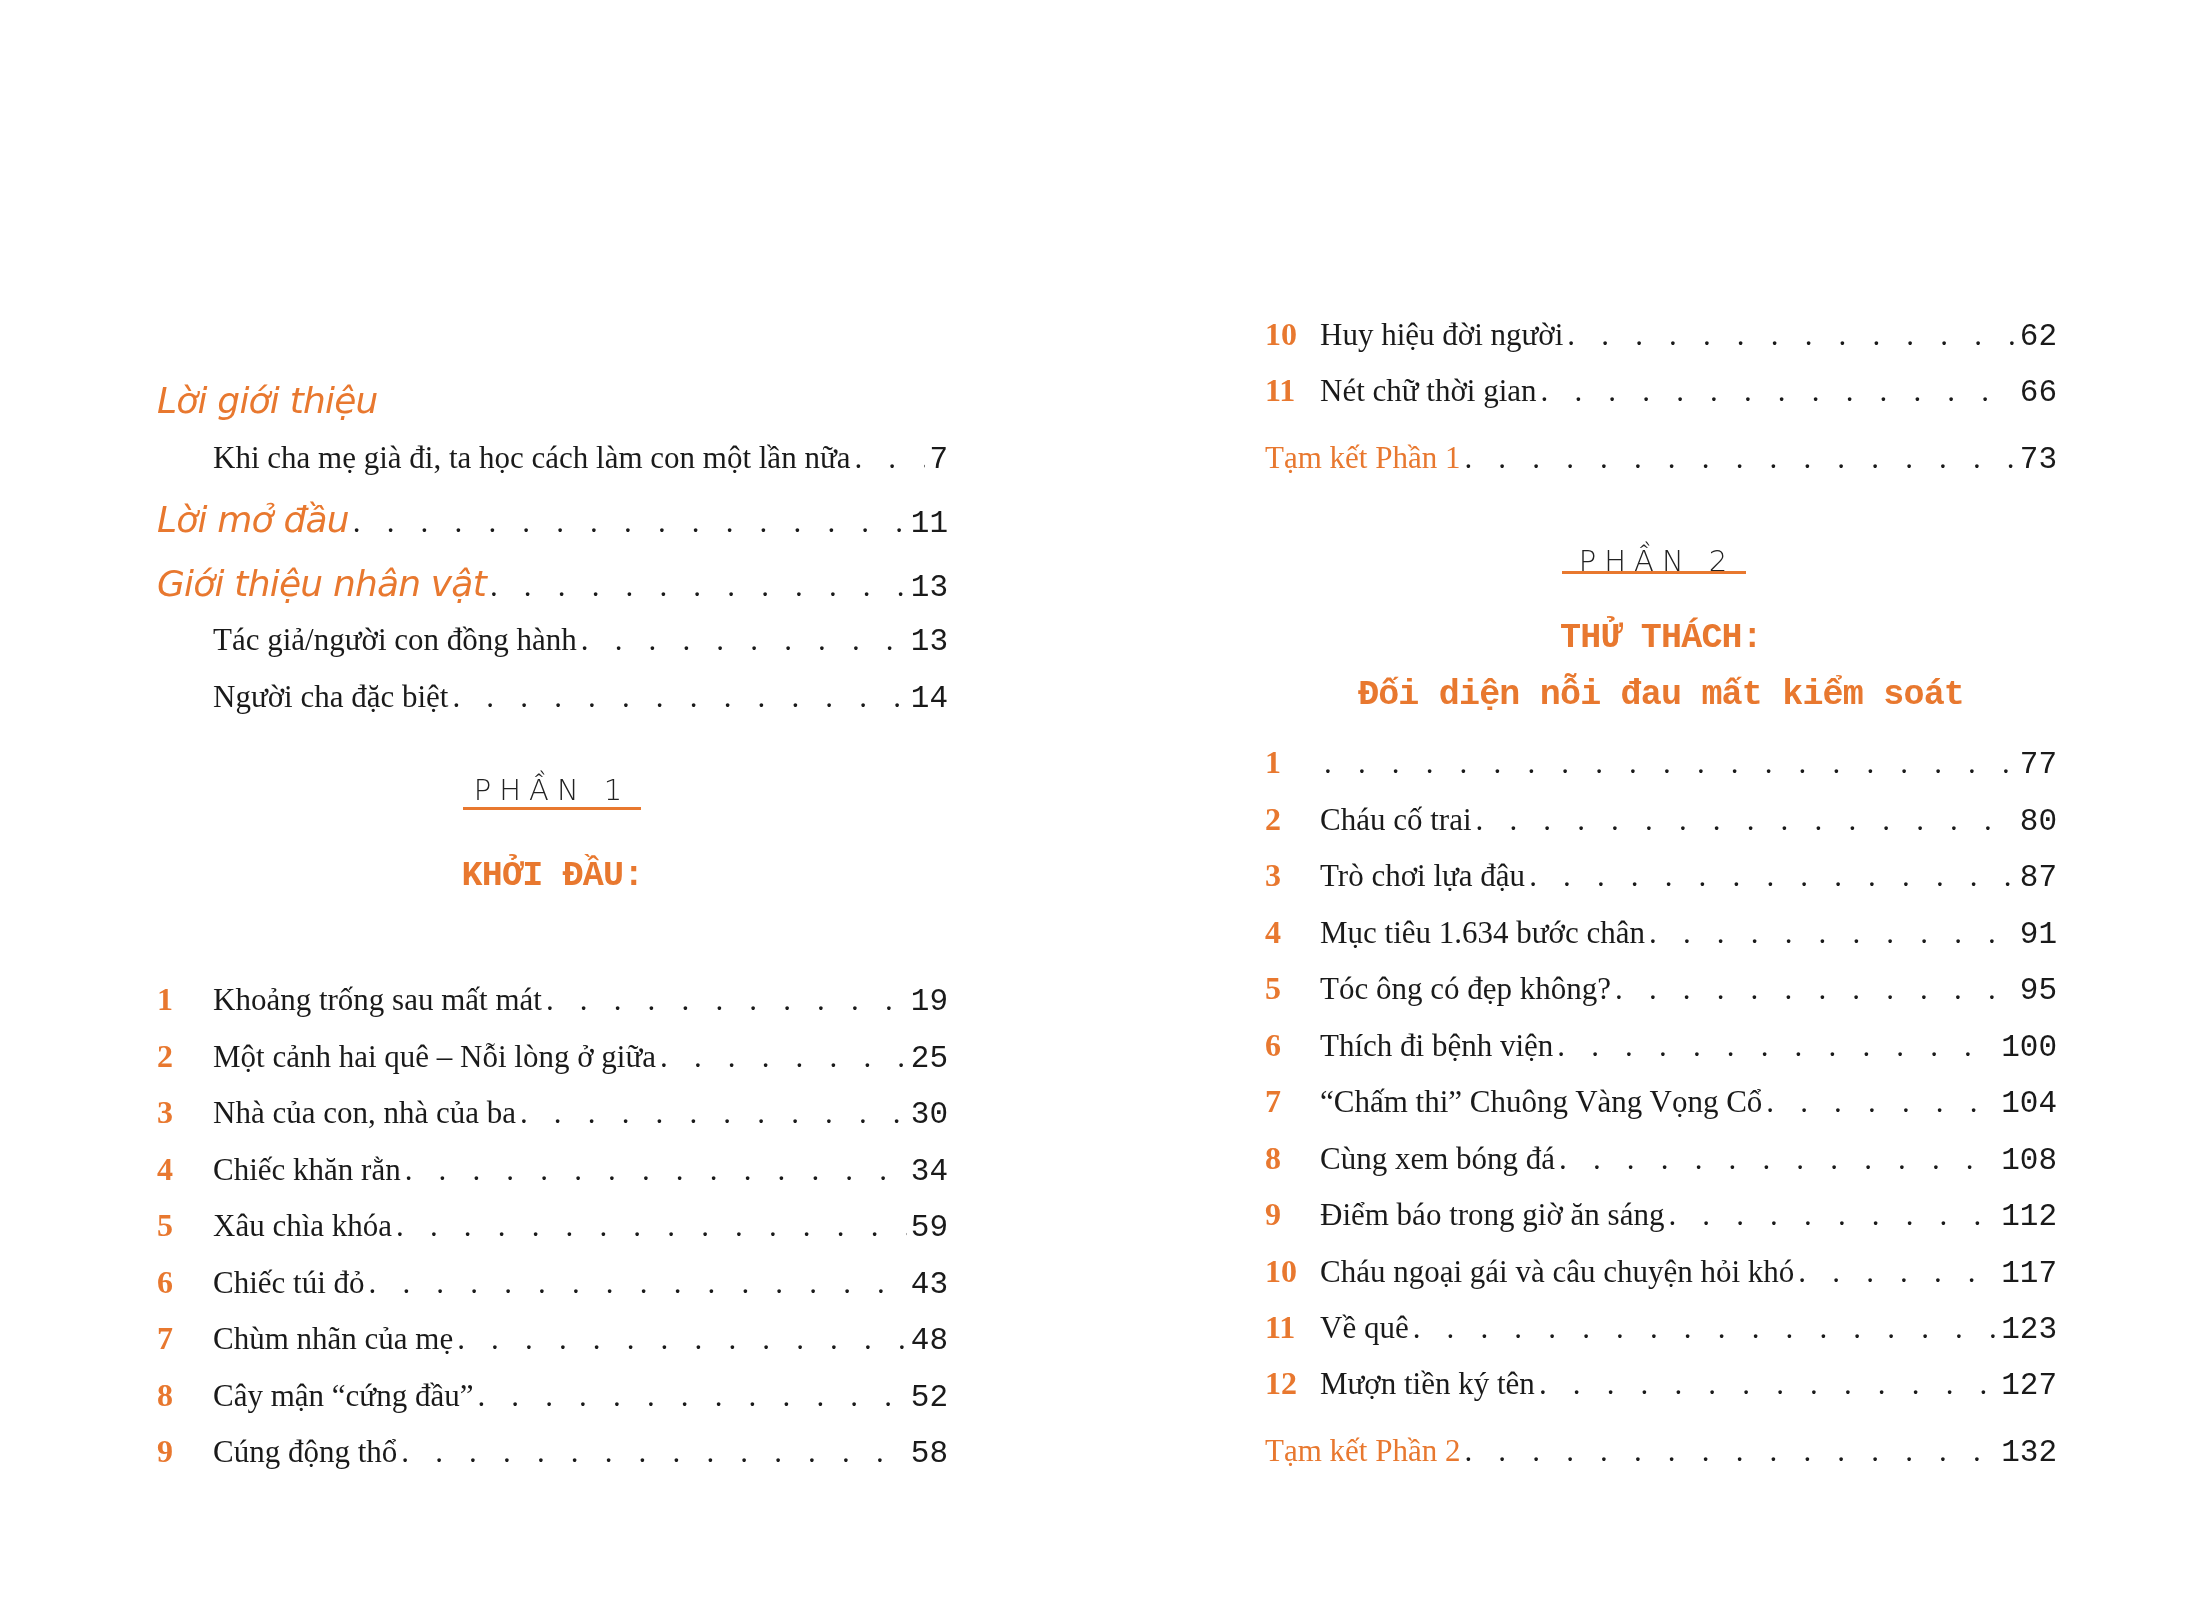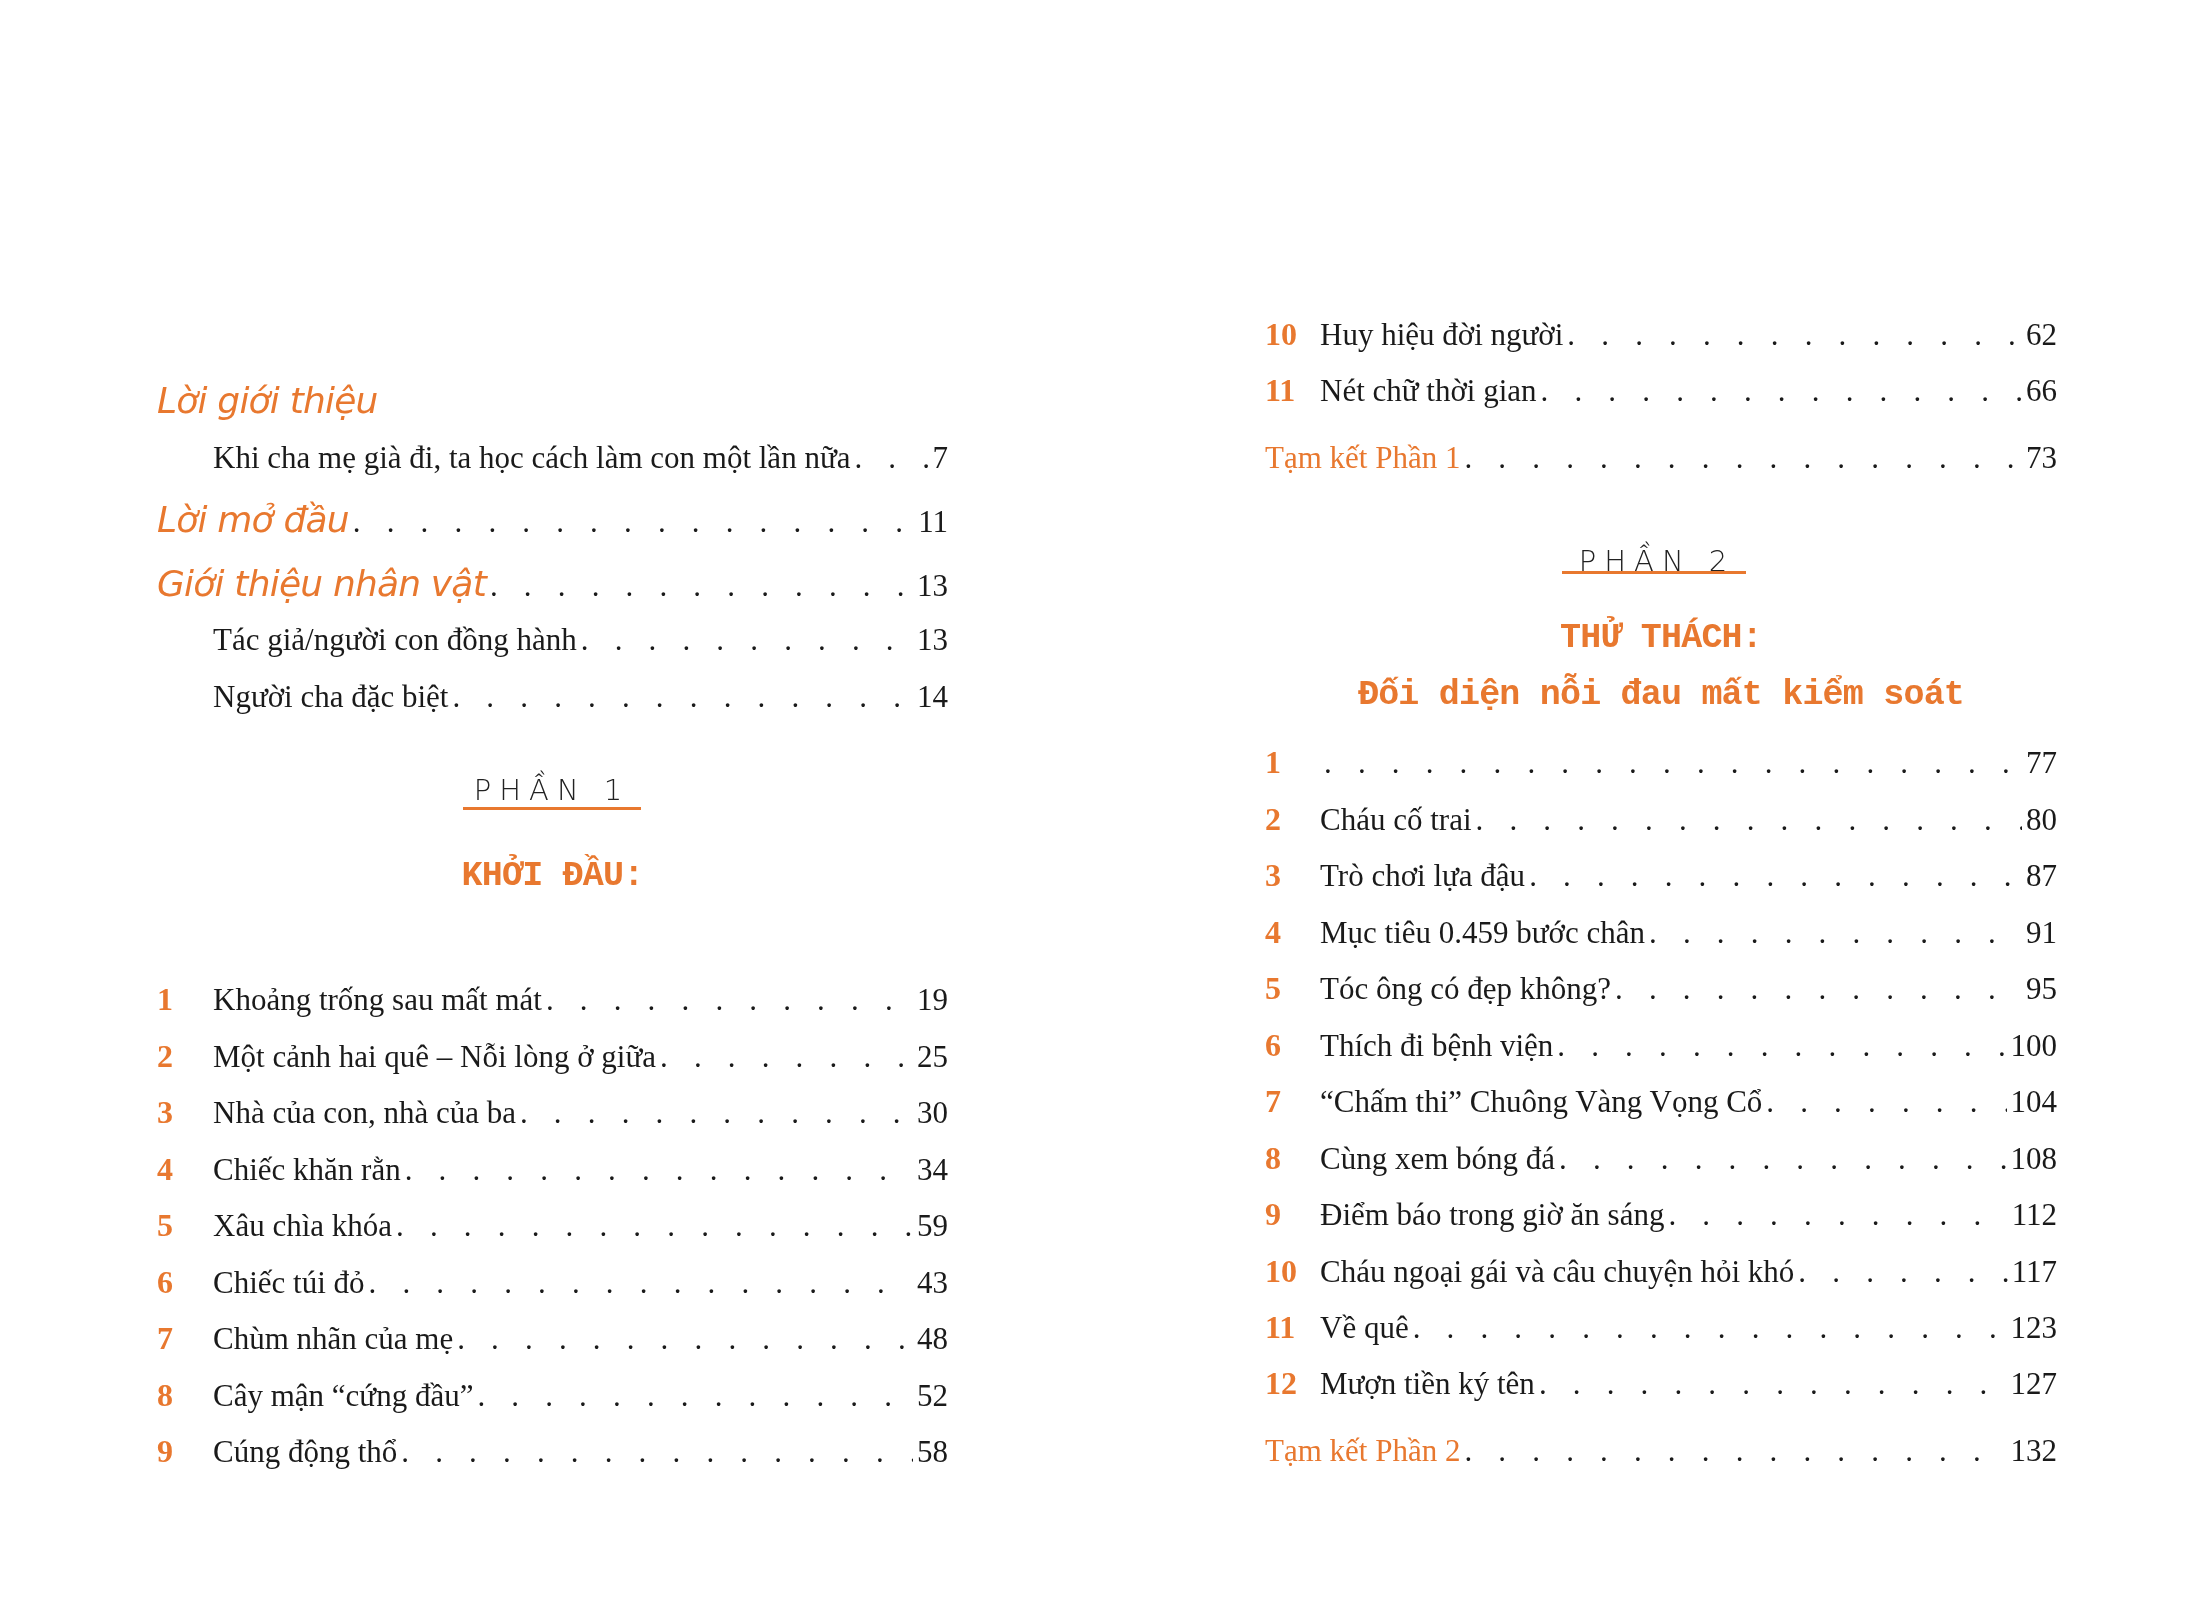--- a/index.html
+++ b/index.html
@@ -18,21 +18,21 @@
   }
   .row .num {
     color: #e8782f; font-weight: bold; font-size: 32px;
     flex: 0 0 auto; text-align: left;
   }
   .row .label { white-space: nowrap; flex: 0 0 auto; }
   .row .leader {
     flex: 1 1 auto; overflow: hidden; white-space: nowrap;
     margin: 0 4px; letter-spacing: 9.2px; color: #1a1a1a;
   }
-  .row .page-no { flex: 0 0 auto; text-align: right; }
+  .row .page-no { flex: 0 0 auto; text-align: right; font-family: Liberation Mono, monospace; }
   .row.section .label { color: #e8782f; font-style: italic; font-family: "DejaVu Sans", "Liberation Sans", sans-serif; font-size: 36px; letter-spacing: -0.8px; }
   .row.closing .label { color: #e8782f; }
   .left-col { left: 157px; width: 791px; }
   .left-col.indent { left: 213px; width: 735px; }
   .right-col { left: 1265px; width: 792px; }
   .num-l { width: 56px; }
   .num-r { width: 55px; }
   .part-label {
     position: absolute; text-align: center;
     font-family: "DejaVu Sans", "Liberation Sans", sans-serif;
@@ -180,21 +180,21 @@
   <span class="page-no">80</span>
 </div>
 <div class="row right-col" style="top:855px;">
   <span class="num num-r">3</span>
   <span class="label">Trò chơi lựa đậu</span>
   <span class="leader">. . . . . . . . . . . . . . . . . . . . . . . . . . . . . . . . . . . . . . .</span>
   <span class="page-no">87</span>
 </div>
 <div class="row right-col" style="top:912px;">
   <span class="num num-r">4</span>
-  <span class="label">Mục tiêu 0.459 bước chân</span>
+  <span class="label">Mục tiêu 1.634 bước chân</span>
   <span class="leader">. . . . . . . . . . . . . . . . . . . . . . . . . . . . . . . . . . . . . . .</span>
   <span class="page-no">91</span>
 </div>
 <div class="row right-col" style="top:968px;">
   <span class="num num-r">5</span>
   <span class="label">Tóc ông có đẹp không?</span>
   <span class="leader">. . . . . . . . . . . . . . . . . . . . . . . . . . . . . . . . . . . . . . .</span>
   <span class="page-no">95</span>
 </div>
 <div class="row right-col" style="top:1025px;">

